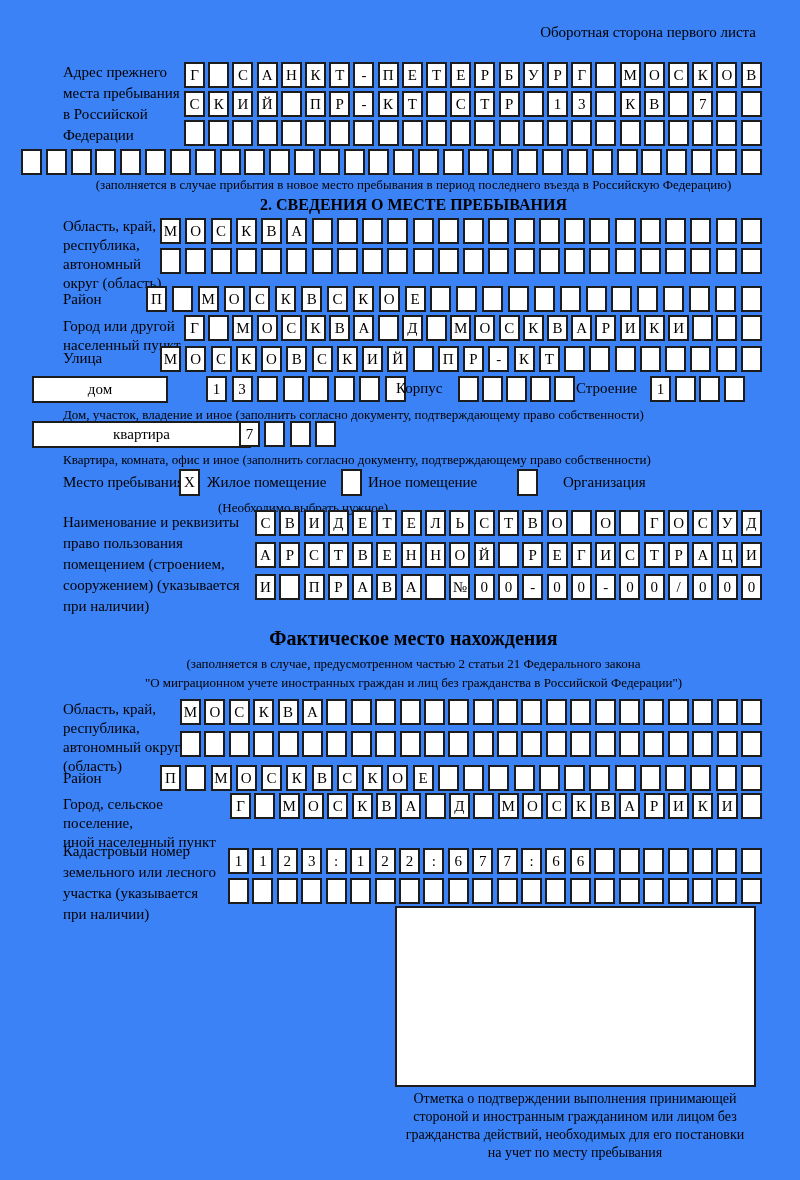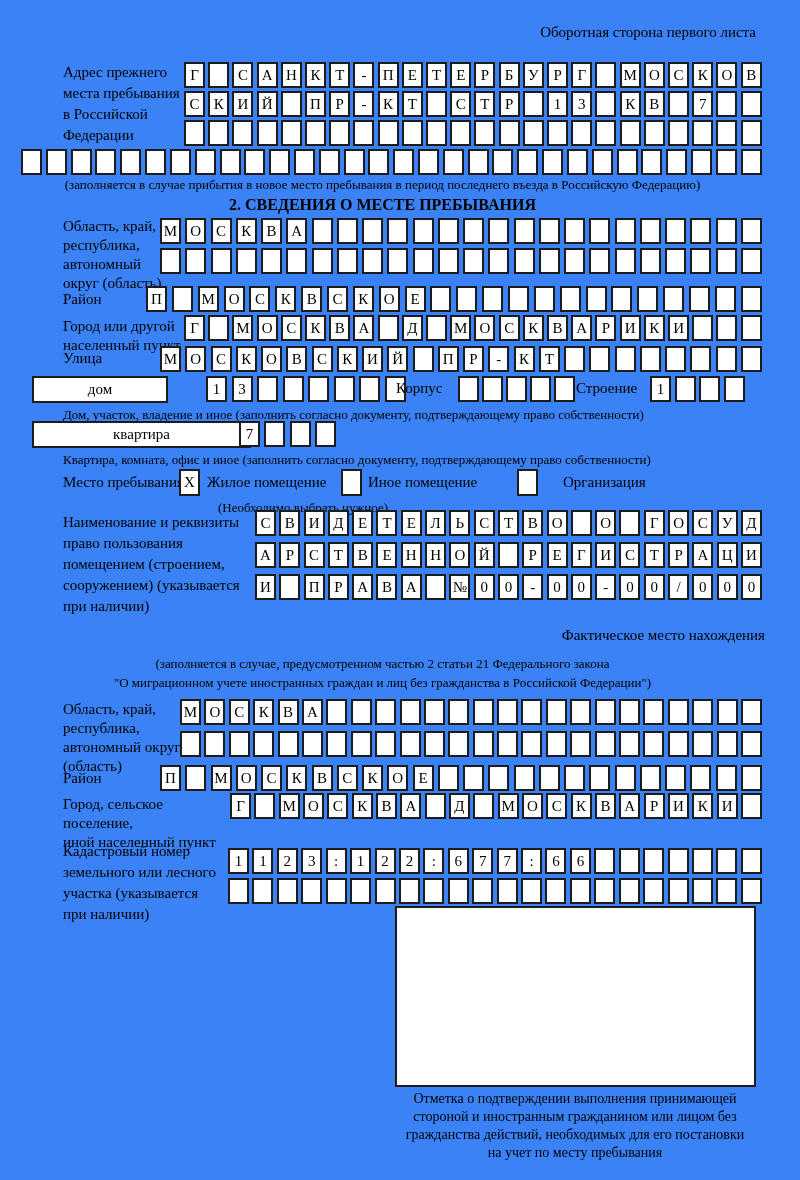--- a/index.html
+++ b/index.html
@@ -4,24 +4,24 @@
 <style>
   html,body { margin:0; padding:0; background:#ffffff; }
   .page {
     position:relative; width:800px; height:1180px; background:#3b82f6;
     font-family:"Liberation Serif","DejaVu Serif",serif; color:#000;
     overflow:hidden;
   }
   .txt { position:absolute; font-size:15px; white-space:nowrap; }
   .lblcol { position:absolute; font-size:15px; line-height:21px; }
   .lblcol.tight { line-height:19px; }
-  .center { position:absolute; left:0; width:765px; text-align:center; }
+  .center { position:absolute; left:0; width:765px; text-align:center;padding-left:31px; }
   .note { font-size:13px; }
   .sect-title { font-size:16px; font-weight:bold; }
-  .sub-title { font-size:15px; font-weight:normal;text-align:right; }
+  .sub-title { font-size:20px; font-weight:bold; }
   .boxrow { position:absolute; display:flex; justify-content:space-between; }
   .cell {
     width:21px; height:26px; box-sizing:border-box; border:2px solid #1c1c1c;
     display:flex; align-items:center; justify-content:center;
     font-size:15px; flex:0 0 21px; background:#fff;
   }
   .widebox {
     position:absolute; box-sizing:border-box; border:2px solid #1c1c1c;
     display:flex; align-items:center; justify-content:center; font-size:15px;
     background:#fff;

